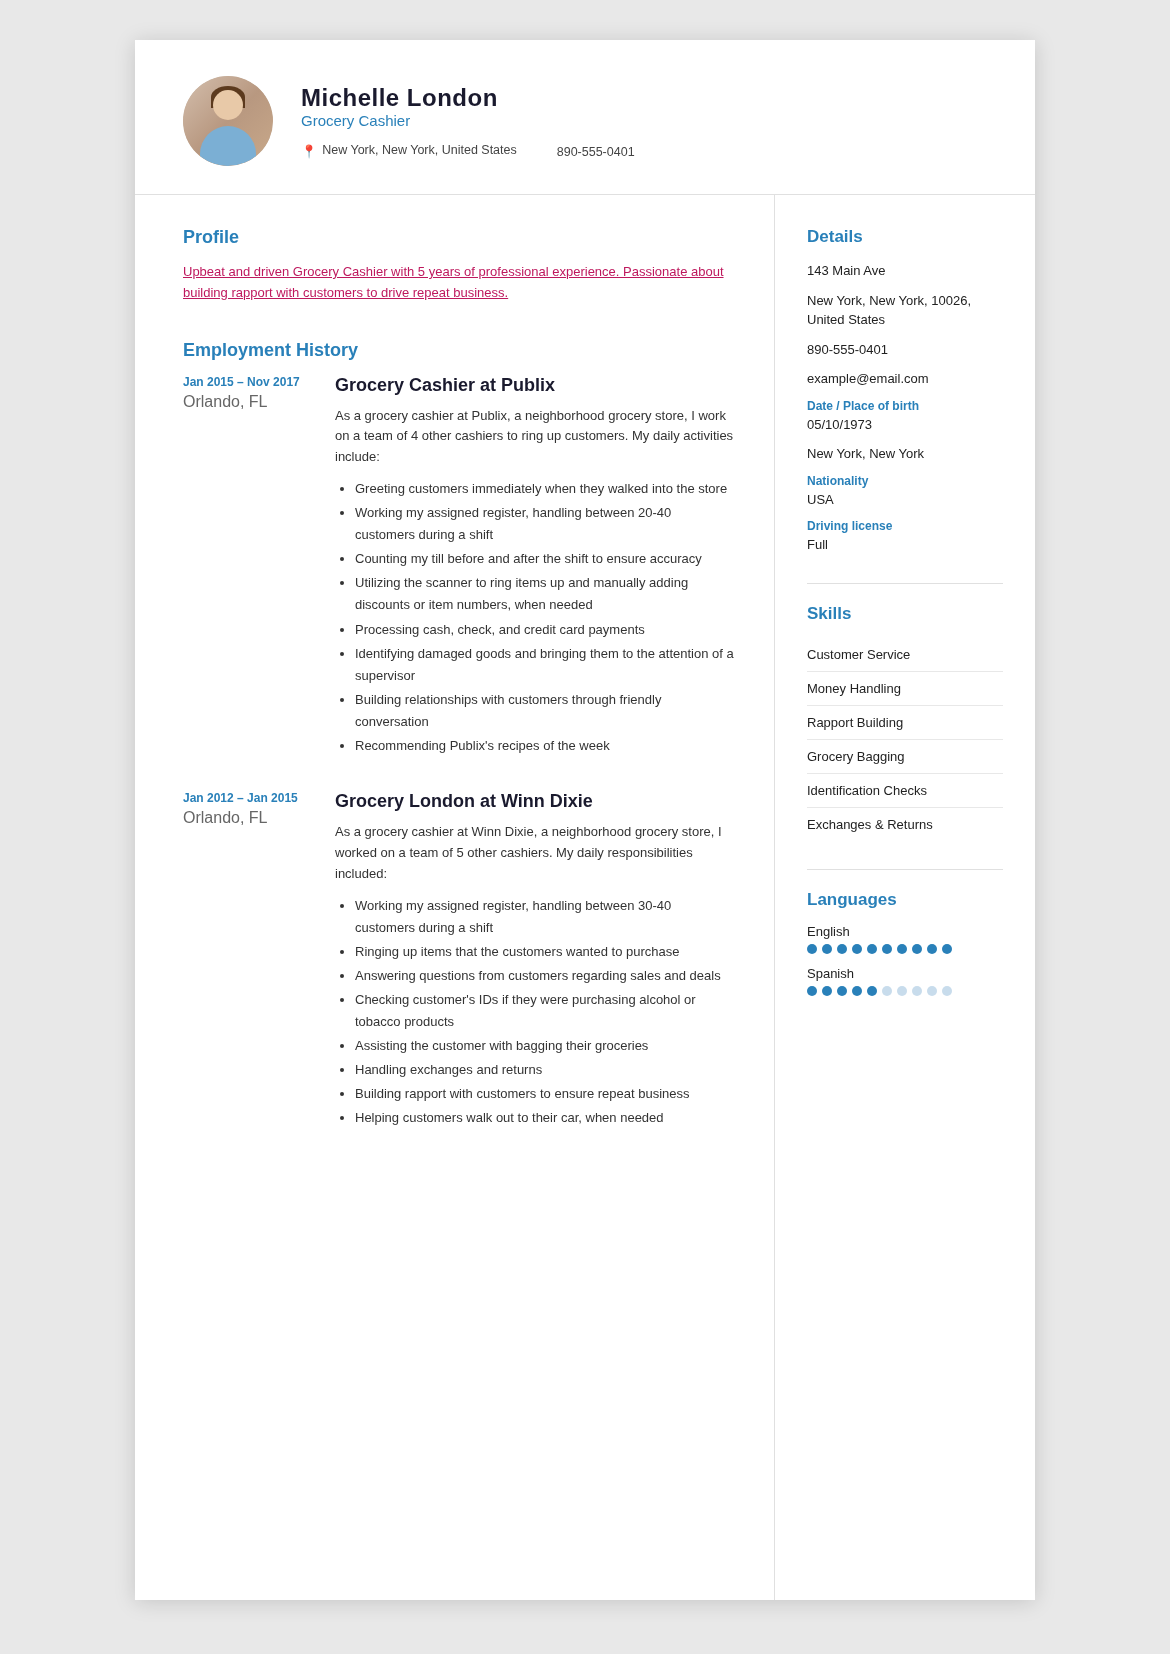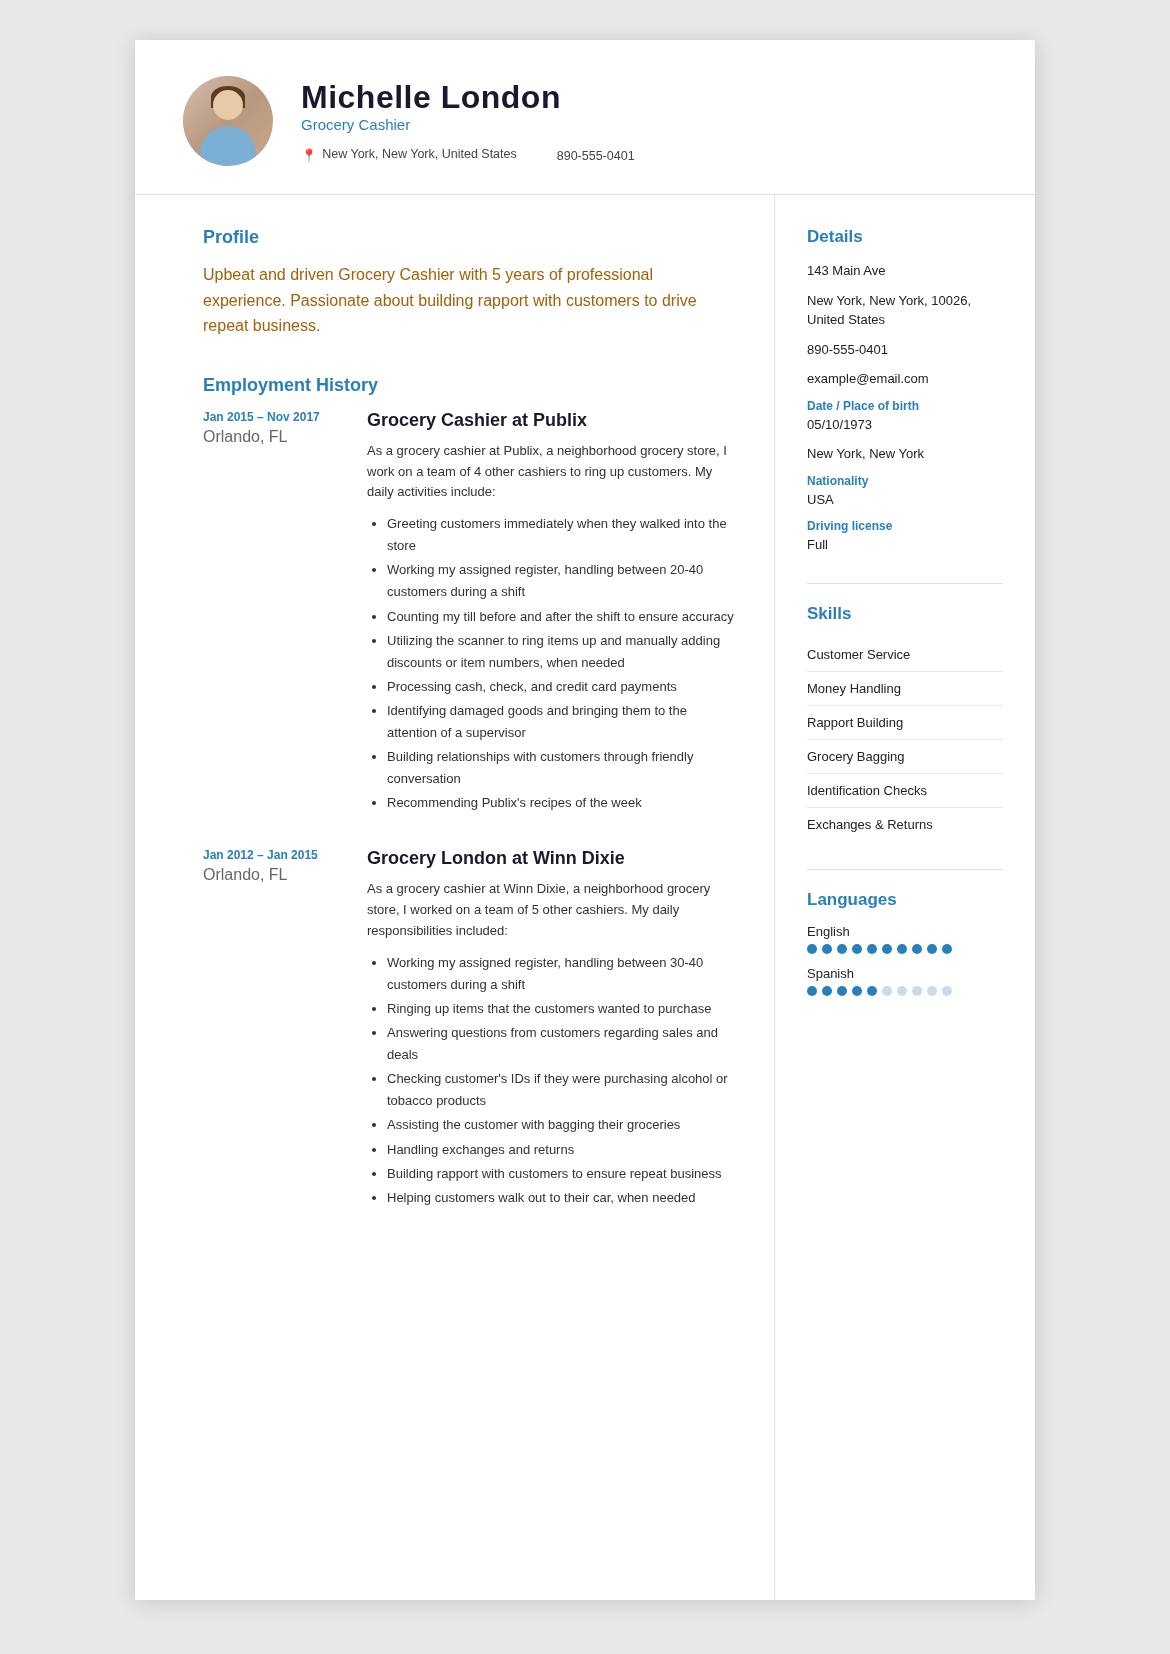--- a/index.html
+++ b/index.html
@@ -74,21 +74,21 @@
       transform: translateX(-50%);
       width: 34px;
       height: 22px;
       background: #5c3a1e;
       border-radius: 50% 50% 0 0;
     }
     .header-info {
       flex: 1;
     }
     .header-name {
-      font-size: 32px;
+      font-size: 24px;
       font-weight: 700;
       color: #1a1a2e;
       letter-spacing: 0.5px;
       margin-bottom: 0;
     }
     .header-title {
       font-size: 15px;
       color: #2980b9;
       font-weight: 500;
       margin-bottom: 14px;
@@ -112,21 +112,20 @@
     }
     .contact-phone {
       font-size: 12.5px;
       color: #444;
       margin-top: 2px;
     }
     
     .main-content {
       display: flex;
       flex: 1;
-      padding-left: 20px;
     }
     .left-column {
       flex: 1;
       padding: 32px 40px 40px 48px;
       border-right: 1px solid #e0e0e0;
     }
     .right-column {
       width: 260px;
       padding: 32px 32px 40px 32px;
       flex-shrink: 0;
@@ -139,31 +138,32 @@
       margin-bottom: 14px;
     }
     .section-title.right {
       font-size: 17px;
     }
     
     .profile-section {
       margin-bottom: 36px;
     }
     .profile-text {
-      font-size: 16px;
-      color: #a16207;
+      font-size: 13px;
+      color: #be185d;
       line-height: 1.6;
+      text-decoration: underline;
     }
     
     .employment-section {
       margin-bottom: 28px;
     }
     .job-entry {
       display: flex;
-      gap: 24px;
+      gap: 12px;
       margin-bottom: 32px;
     }
     .job-dates-col {
       width: 140px;
       flex-shrink: 0;
     }
     .job-dates {
       font-size: 12px;
       color: #2980b9;
       font-weight: 600;

